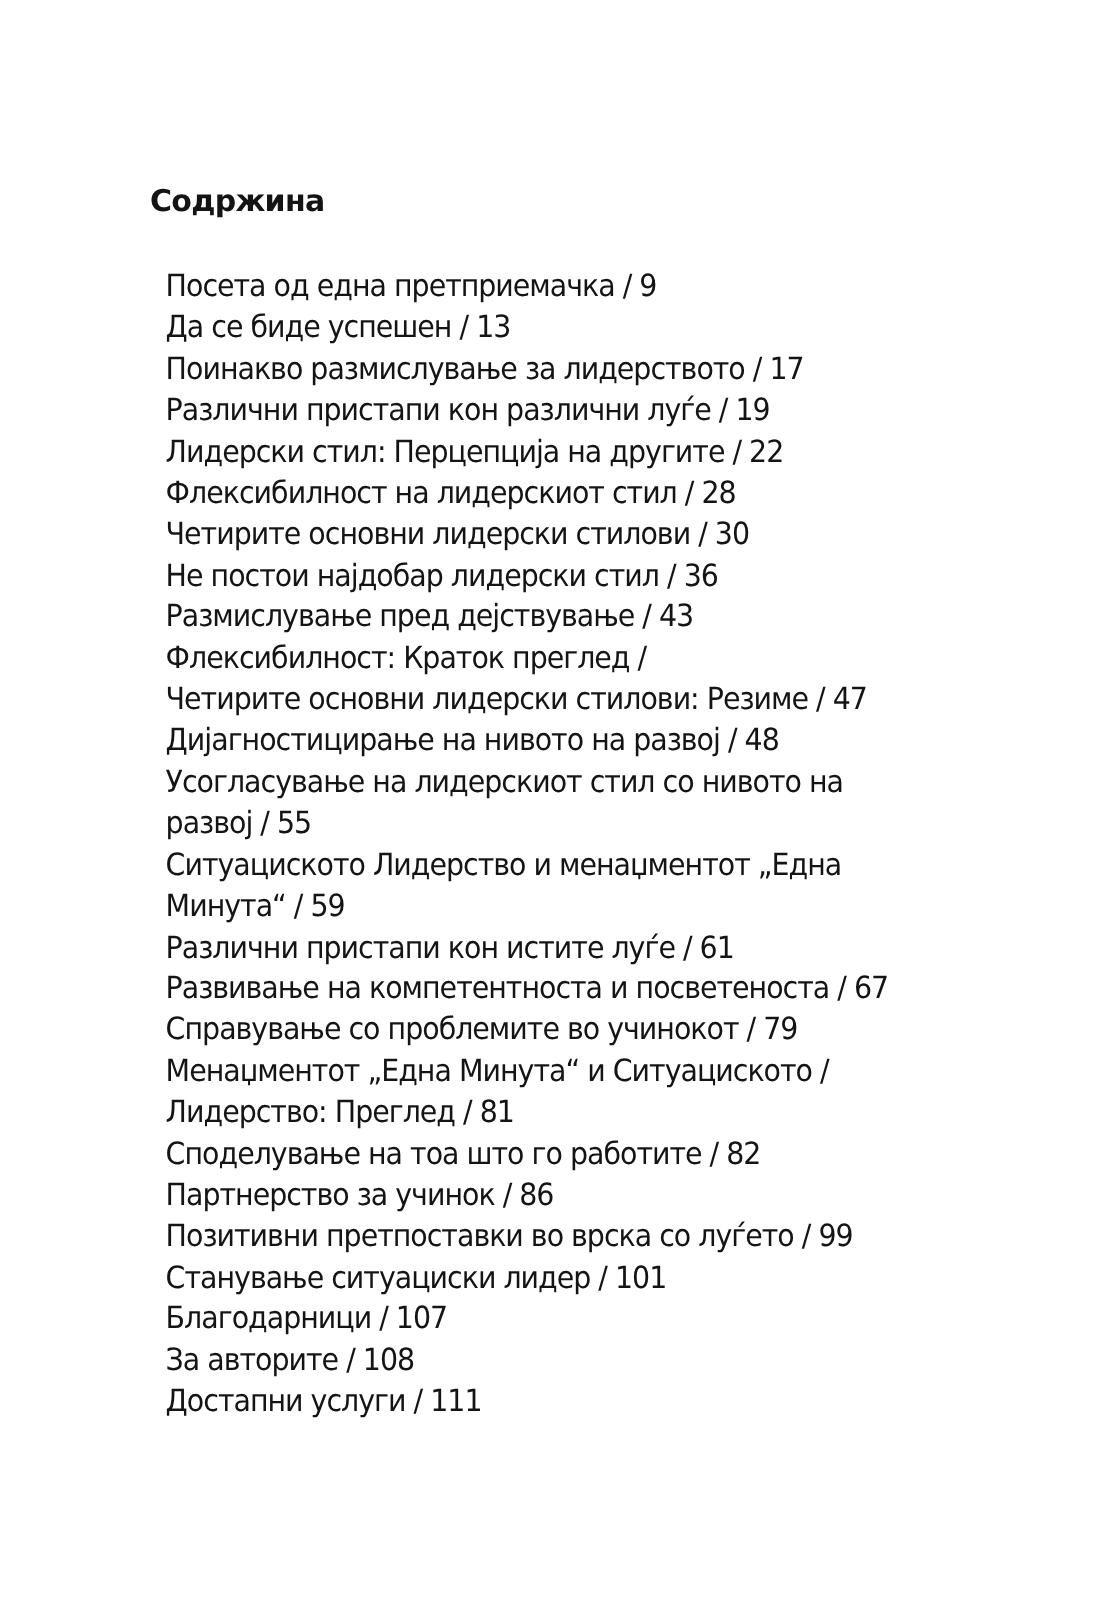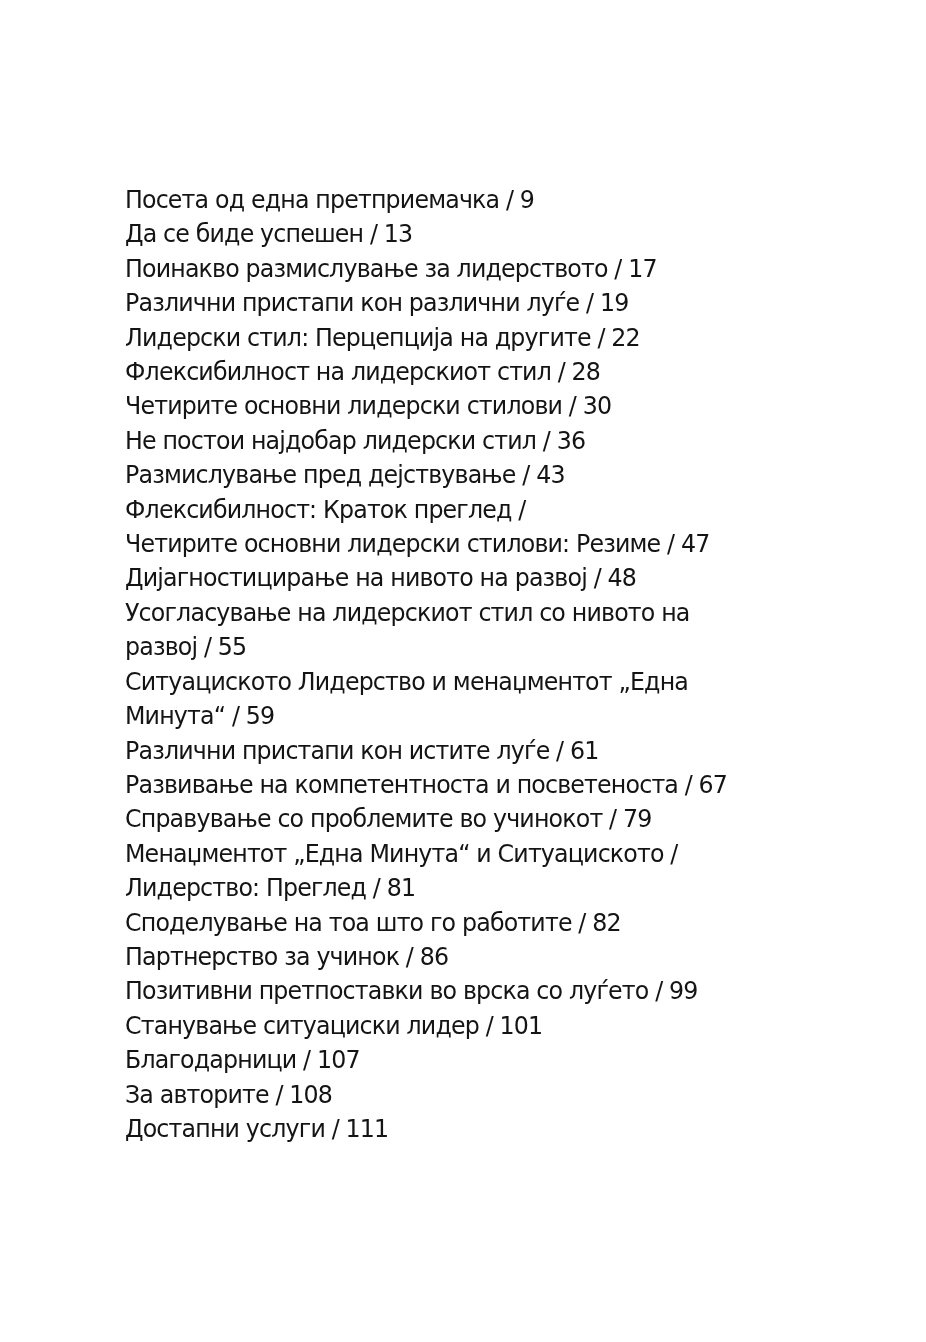--- a/index.html
+++ b/index.html
@@ -24,37 +24,38 @@
     .title {
       font-family: "DejaVu Sans", sans-serif;
       font-weight: bold;
       font-size: 25px;
       line-height: 40px;
       margin: 0;
       letter-spacing: -0.6px;
     }
     .toc {
       list-style: none;
-      margin: 0;
+      margin: 13px;
       padding: 0;
       margin-top: 34px;
     }
     .toc-entry {
       font-size: 25.5px;
       line-height: 34.4px;
       letter-spacing: -0.9px;
       white-space: pre-wrap;
       transform: scaleX(0.93);
       transform-origin: left center;
     }
   </style>
 </head>
 <body>
 
 <div class="page">
+  <h1 class="title">Содржина</h1>
   <ul class="toc">
     <li class="toc-entry">Посета од една претприемачка / 9</li>
     <li class="toc-entry">Да се биде успешен / 13</li>
     <li class="toc-entry">Поинакво размислување за лидерството / 17</li>
     <li class="toc-entry">Различни пристапи кон различни луѓе / 19</li>
     <li class="toc-entry">Лидерски стил: Перцепција на другите / 22</li>
     <li class="toc-entry">Флексибилност на лидерскиот стил / 28</li>
     <li class="toc-entry">Четирите основни лидерски стилови / 30</li>
     <li class="toc-entry">Не постои најдобар лидерски стил / 36</li>
     <li class="toc-entry">Размислување пред дејствување / 43</li>

